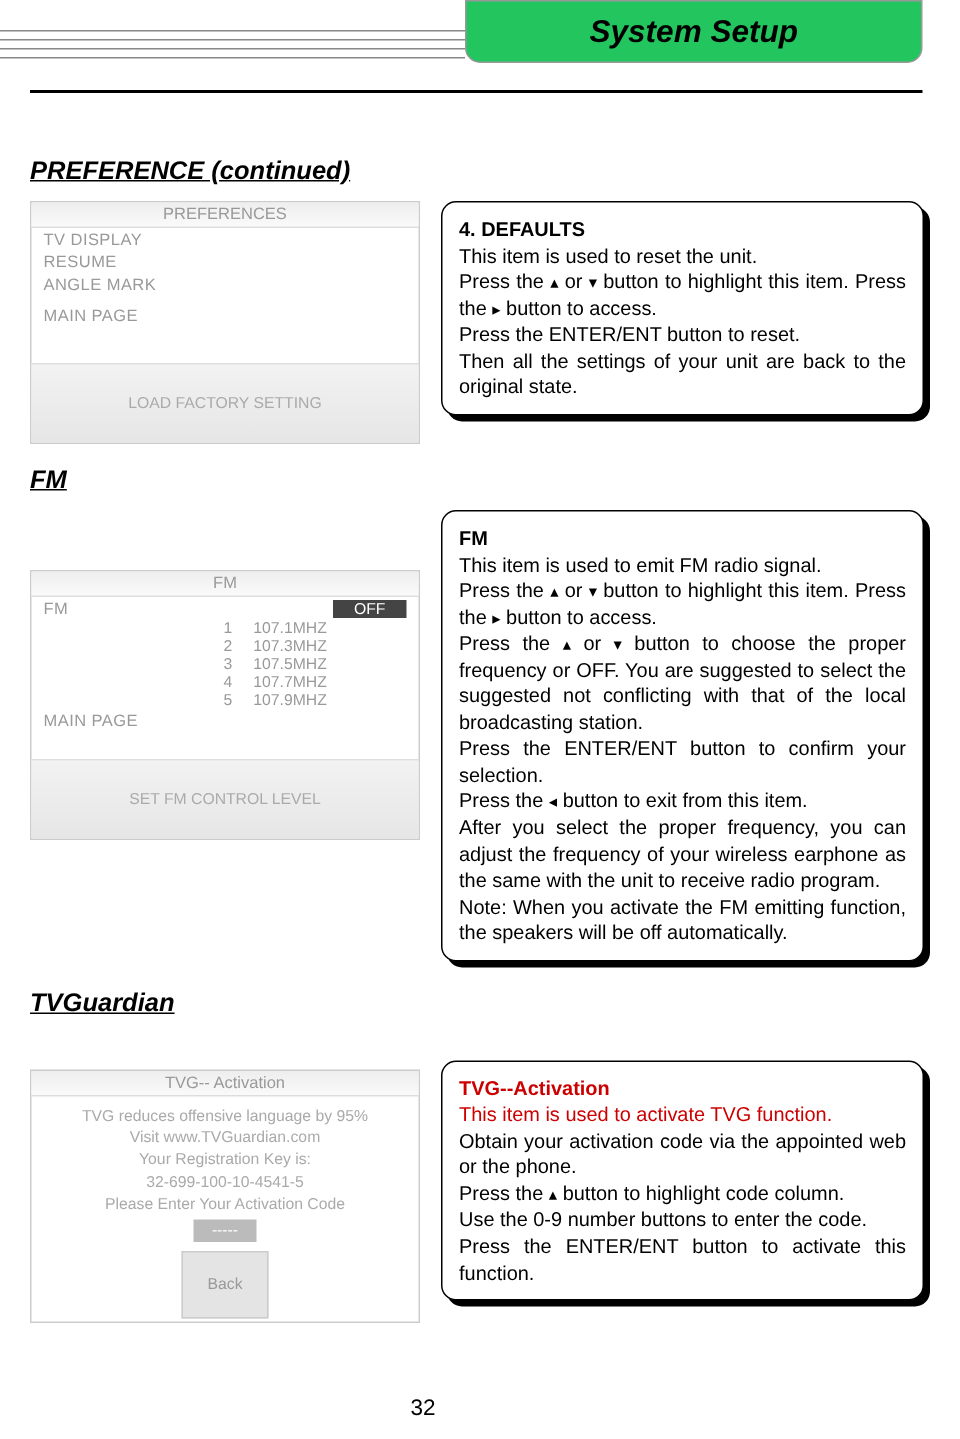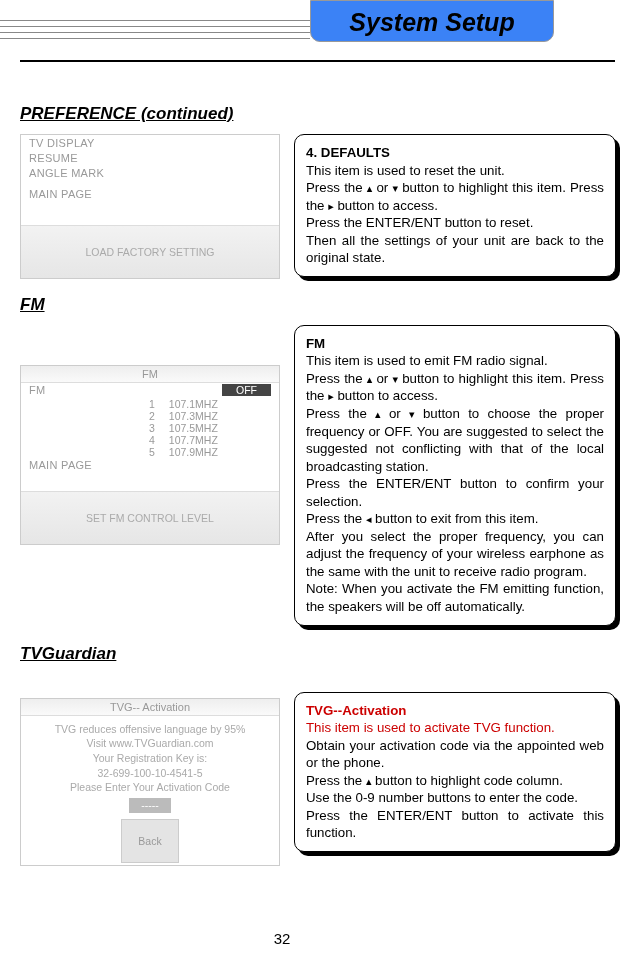--- a/index.html
+++ b/index.html
@@ -16,27 +16,27 @@
   .hlines {
     position: absolute;
     left: 0; top: 20px; width: 310px;
   }
   .hlines div {
     height: 1px; background: #888; margin-bottom: 5px;
   }
   .title-tab {
     position: absolute;
     left: 310px; top: 0;
-    width: 244px; height: 42px;
-    background: #3b82f6;
+    width: 305px; height: 42px;
+    background: #22c55e;
     border: 1px solid #999;
     border-radius: 0 0 10px 10px;
     text-align: center;
     line-height: 42px;
-    font-size: 25px;
+    font-size: 21px;
     font-weight: bold;
     font-style: italic;
     color: #000;
   }
   .hr-main {
     position: absolute;
     left: 20px; top: 60px; width: 595px;
     border-top: 2px solid #000;
   }
   .section-heading {
@@ -116,20 +116,21 @@
 <div class="title-tab">System Setup</div>
 <div class="hr-main"></div>
 
 <div class="content">
 
   <div class="section-heading">PREFERENCE (continued)</div>
 
   <div class="row">
     <div class="left">
       <div class="mock">
+        <div class="mock-top">PREFERENCES</div>
         <div class="mock-body">
           <div class="mock-row">
               <span class="lbl">TV DISPLAY</span>
             </div>
           <div class="mock-row">
               <span class="lbl">RESUME</span>
             </div>
           <div class="mock-row">
               <span class="lbl">ANGLE MARK</span>
             </div>

